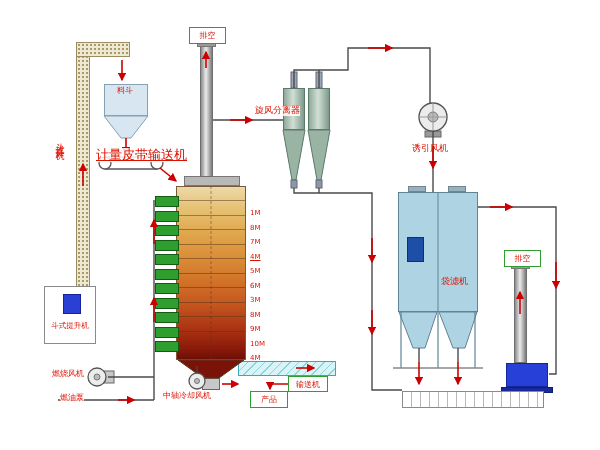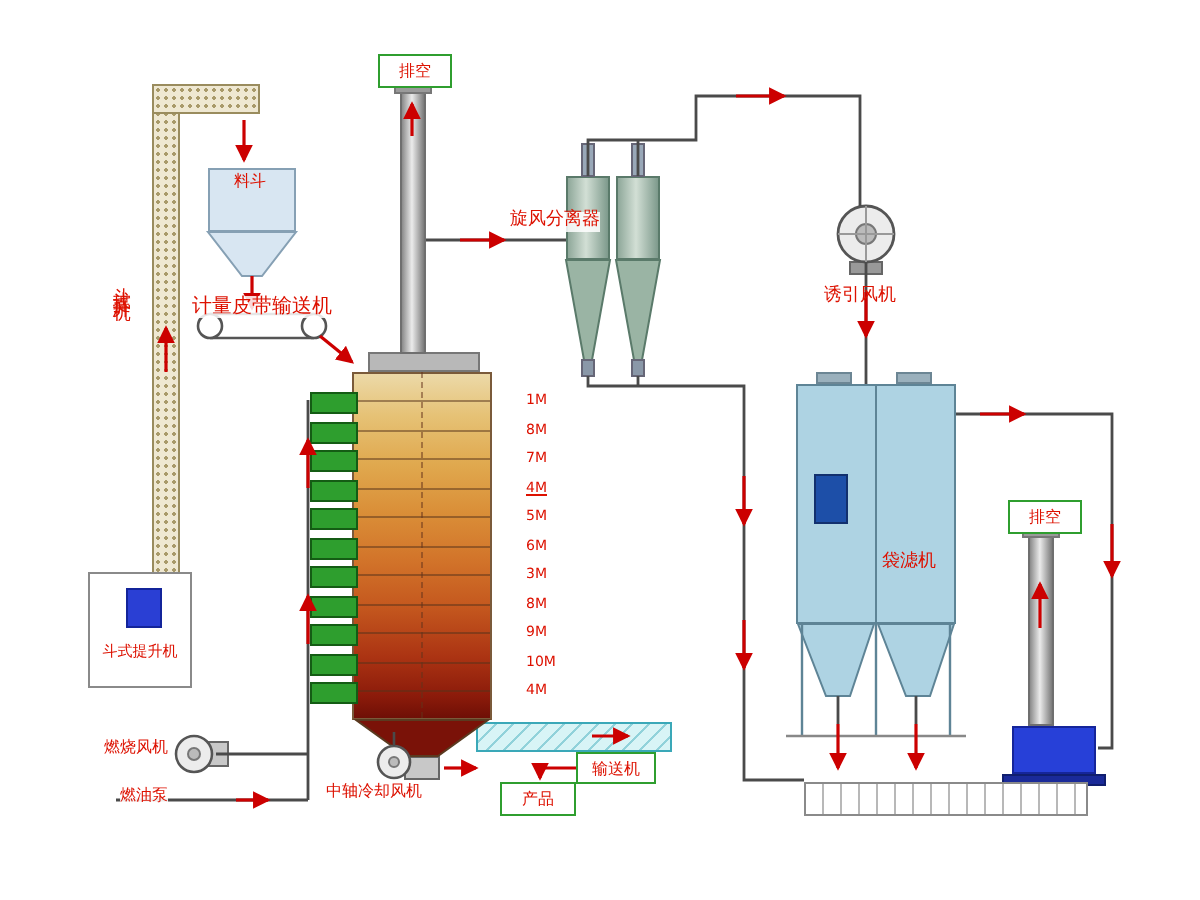--- a/index.html
+++ b/index.html
@@ -6,21 +6,21 @@
   #stage{position:relative;width:600px;height:450px;background:#ffffff;overflow:hidden;
          font-family:"DejaVu Sans","Liberation Sans",sans-serif;}
   .ab{position:absolute;box-sizing:border-box;}
   .rlabel{position:absolute;color:#dd1100;font-size:8px;line-height:1.1;white-space:nowrap;}
   .greenbox{position:absolute;border:1px solid #2f9e2f;background:#fff;color:#dd1100;
             display:flex;align-items:center;justify-content:center;font-size:8px;white-space:nowrap;}
   .metal{background:linear-gradient(90deg,#8a8a8a,#ebebeb 45%,#7a7a7a);border:1px solid #6f6f6f;}
   .dotted{background-color:#efe8d2;background-image:radial-gradient(#a99a6a 0.8px,transparent 0.9px);
           background-size:4px 4px;border:1px solid #9a8c5e;}
   .lvl-line{position:absolute;left:0;width:100%;height:1px;background:rgba(85,50,25,.5);}
-  .lvl-label{position:absolute;left:13px;font-size:7px;color:#dd1100;}
+  .lvl-label{position:absolute;left:0;font-size:7px;color:#dd1100;margin-top:13px;}
   .gbox{position:absolute;left:155px;width:22px;height:9px;background:#2e9e2e;border:1px solid #145c14;}
   svg{position:absolute;left:0;top:0;pointer-events:none;}
 </style>
 </head>
 <body>
 
 <div id="stage">
 
   <div class="ab dotted" style="left:76px;top:42px;width:14px;height:268px;"></div>
   <div class="ab dotted" style="left:76px;top:42px;width:54px;height:15px;"></div>
@@ -187,21 +187,21 @@
   </svg>
 
   <div class="greenbox" style="left:189px;top:27px;width:35px;height:15px;">
     <span>排空</span>
   </div>
   <div class="greenbox" style="left:504px;top:250px;width:35px;height:15px;">
     <span>排空</span>
   </div>
 
   <div class="rlabel" style="left:117px;top:87px;">料斗</div>
-  <div class="rlabel" style="left:96px;top:148px;font-size:10px;background:rgba(255,255,255,.85);">计量皮带输送机</div>
+  <div class="rlabel" style="left:96px;top:148px;font-size:13px;background:rgba(255,255,255,.85);text-decoration:underline;">计量皮带输送机</div>
 
   <div class="rlabel" style="left:54px;top:136px;font-size:9px;writing-mode:vertical-rl;letter-spacing:2px;">斗式提升机</div>
   <div class="rlabel" style="left:45px;top:322px;width:50px;text-align:center;font-size:7.5px;">斗式提升机</div>
 
   <div class="rlabel" style="left:255px;top:106px;font-size:9px;background:rgba(255,255,255,.85);">旋风分离器</div>
   <div class="rlabel" style="left:412px;top:144px;font-size:9px;">诱引风机</div>
   <div class="rlabel" style="left:441px;top:277px;font-size:9px;">袋滤机</div>
 
   <div class="rlabel" style="left:52px;top:370px;font-family:Liberation Serif, serif;">燃烧风机</div>
   <div class="rlabel" style="left:60px;top:394px;background:rgba(255,255,255,.9);">燃油泵</div>

